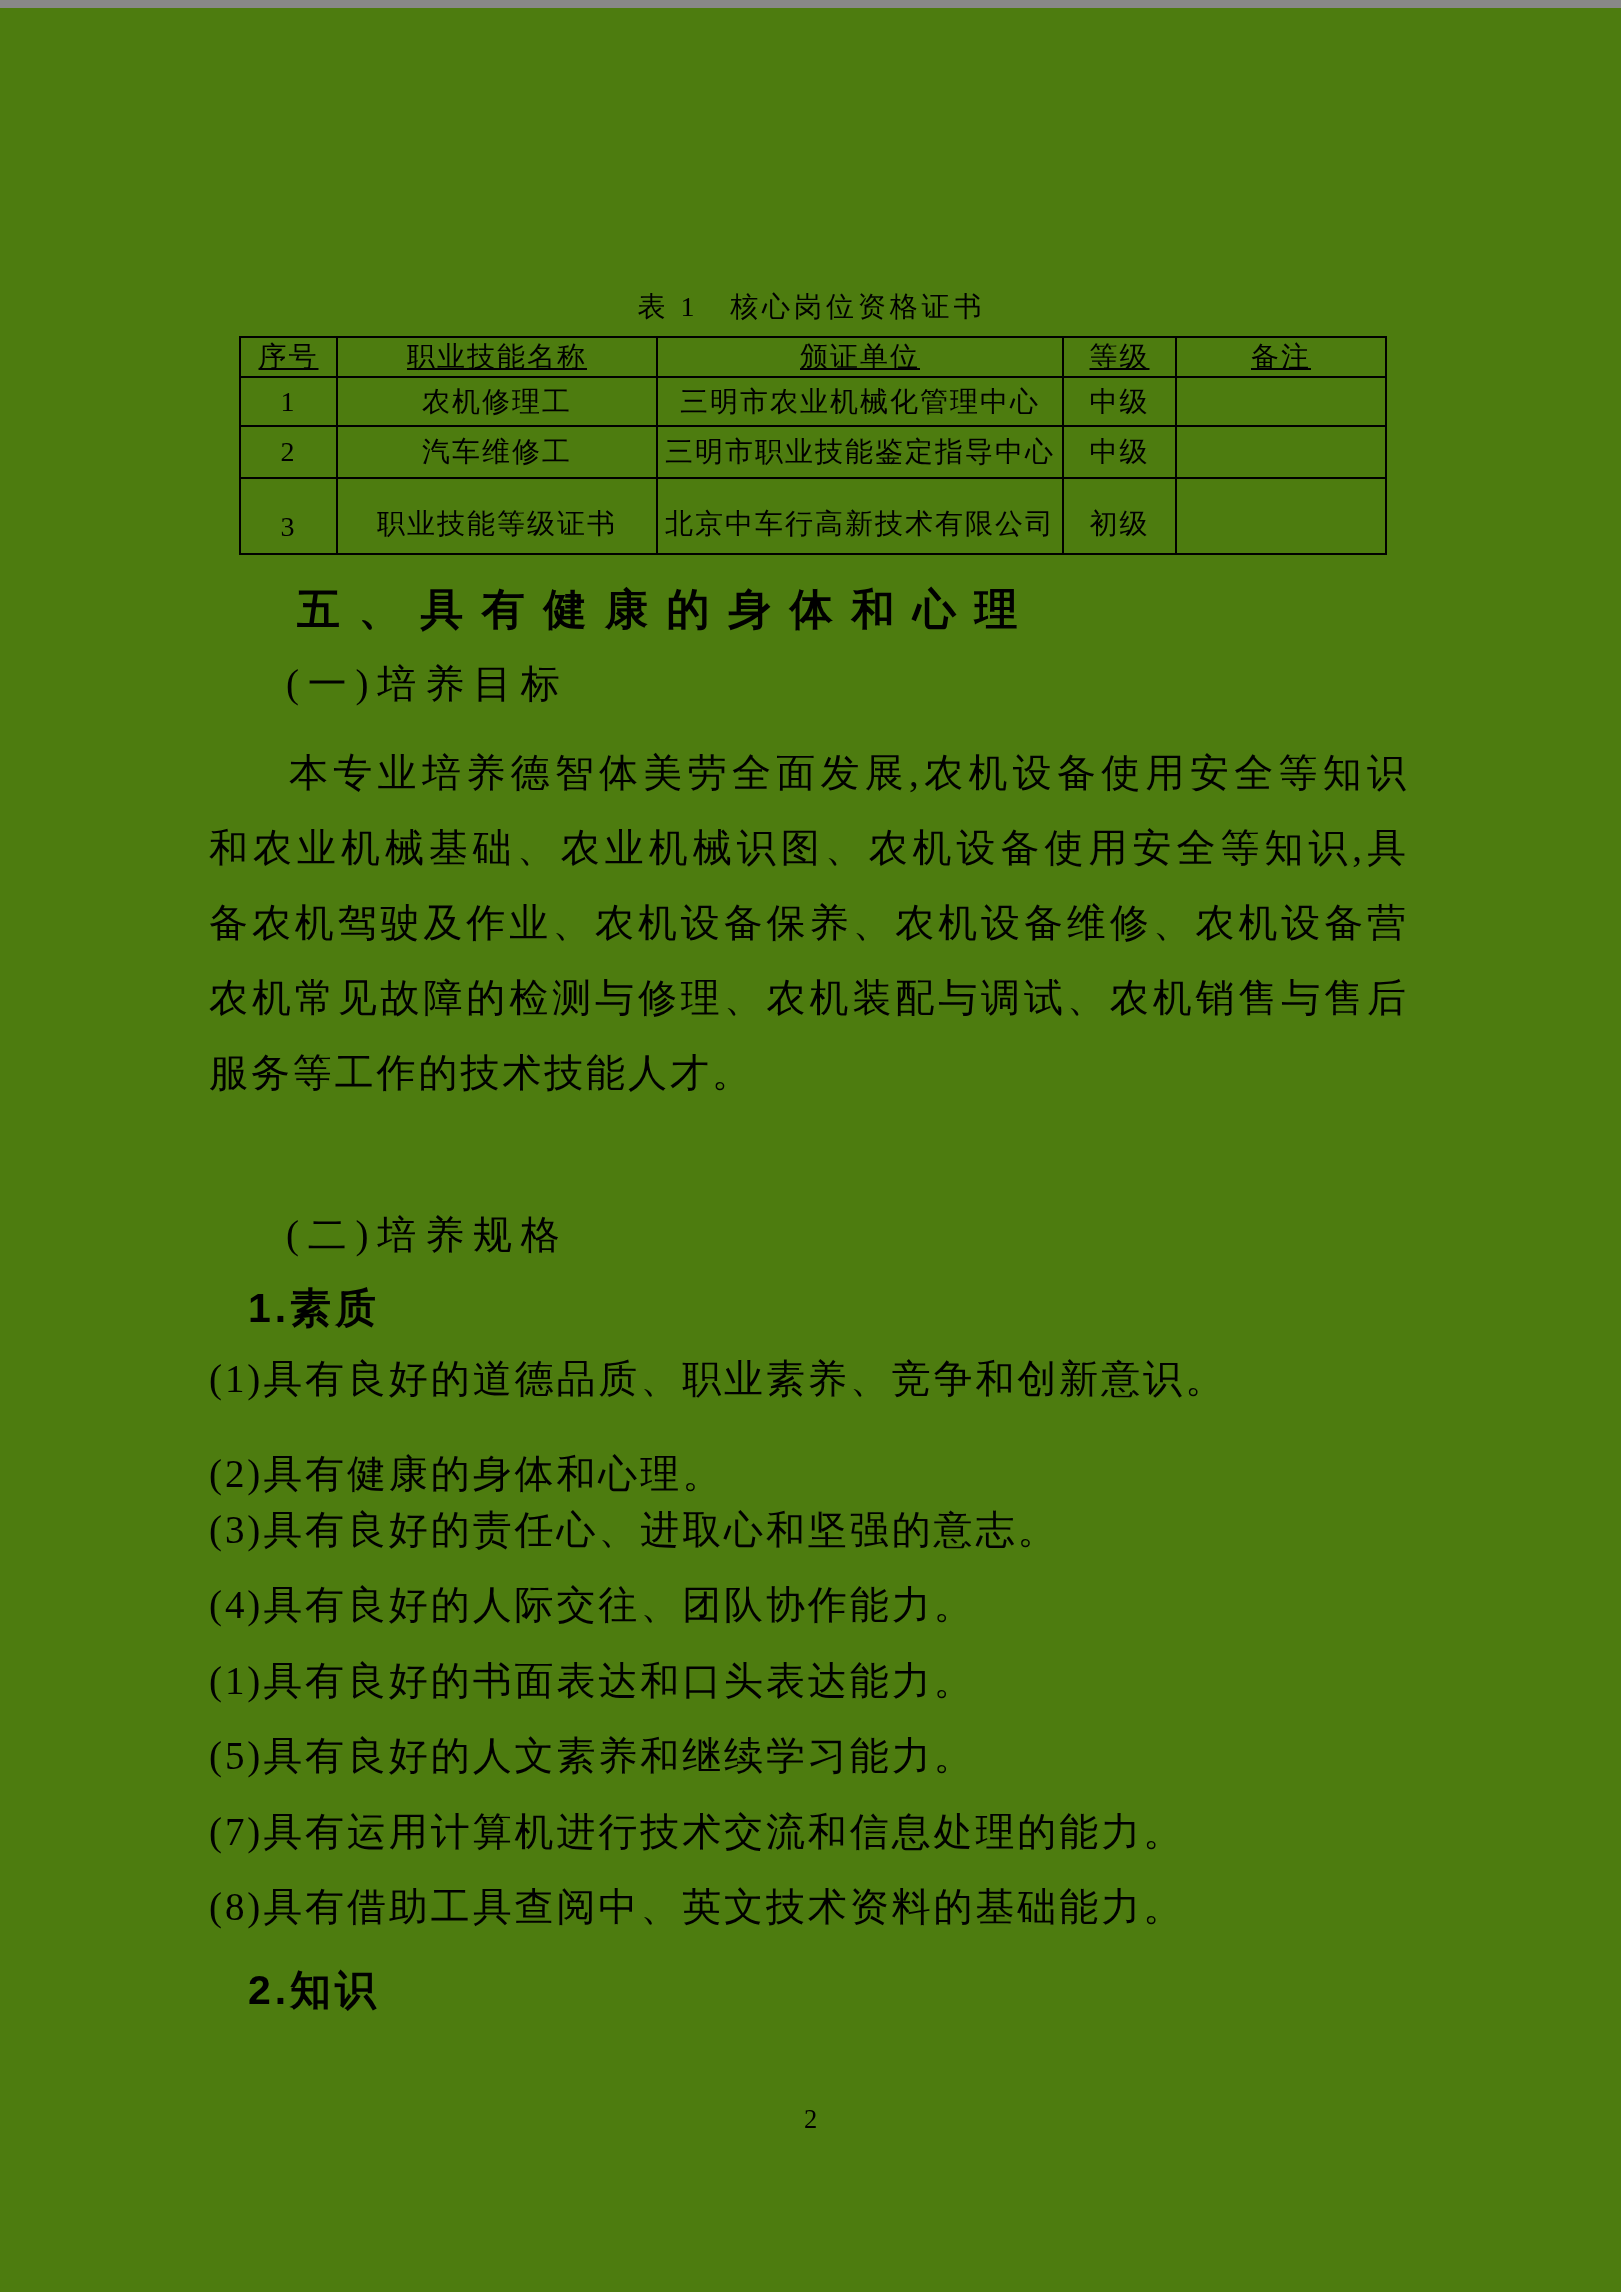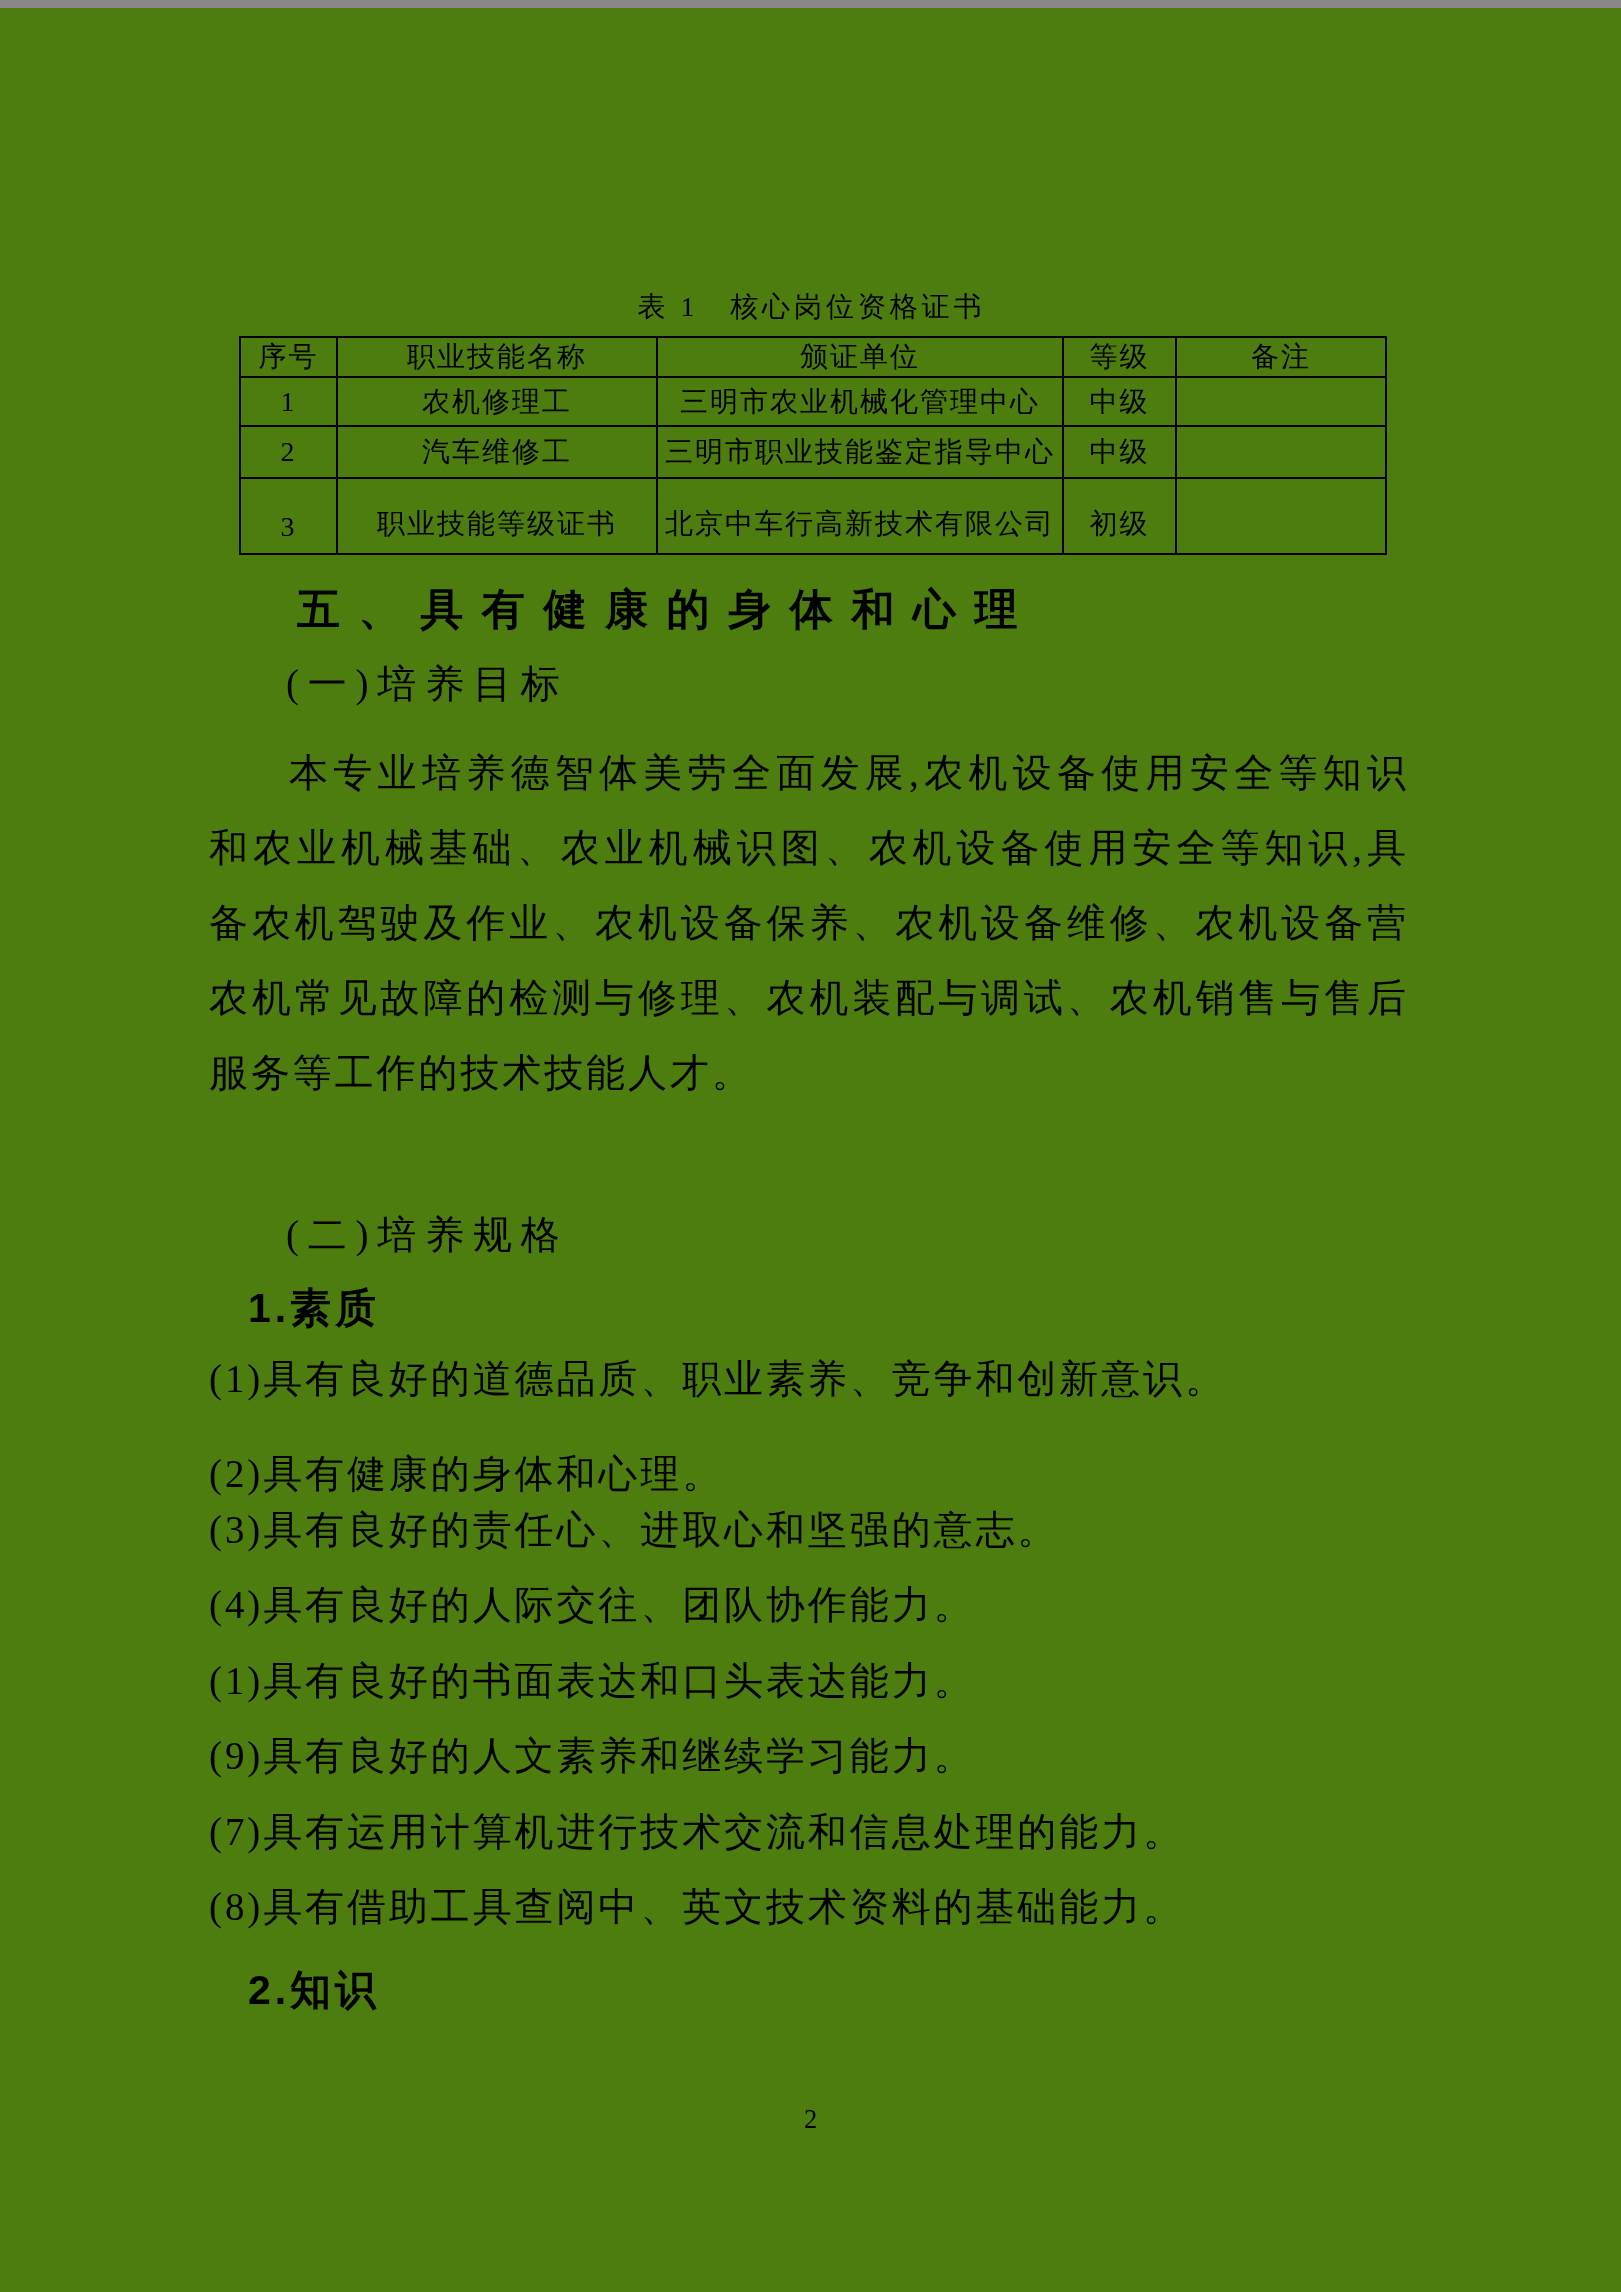--- a/index.html
+++ b/index.html
@@ -37,21 +37,21 @@
   table.cert th, table.cert td {
     border: 2px solid #000;
     font-size: 28px;
     font-weight: normal;
     text-align: center;
     vertical-align: middle;
     letter-spacing: 2px;
     padding: 0;
     overflow: hidden;
   }
-  tr.row-head { height: 33px; }
+  tr.row-head { height: 33px; text-decoration: underline; }
   tr.row-1 { height: 49px; }
   tr.row-2 { height: 52px; }
   tr.row-3 { height: 76px; }
   tr.row-3 td { vertical-align: bottom; padding-bottom: 9.8px; }
   .section-heading {
     position: absolute;
     left: 297px;
     top: 576px;
     margin: 0;
     font-family: "Liberation Sans", "DejaVu Sans", sans-serif;
@@ -189,21 +189,21 @@
 
   <div class="sub-heading sub2">(二)培养规格</div>
 
   <div class="bold-heading quality">1.素质</div>
 
   <div class="item i0">(1)具有良好的道德品质、职业素养、竞争和创新意识。</div>
   <div class="item i1">(2)具有健康的身体和心理。</div>
   <div class="item i2">(3)具有良好的责任心、进取心和坚强的意志。</div>
   <div class="item i3">(4)具有良好的人际交往、团队协作能力。</div>
   <div class="item i4">(1)具有良好的书面表达和口头表达能力。</div>
-  <div class="item i5">(9)具有良好的人文素养和继续学习能力。</div>
+  <div class="item i5">(5)具有良好的人文素养和继续学习能力。</div>
   <div class="item i6">(7)具有运用计算机进行技术交流和信息处理的能力。</div>
   <div class="item i7">(8)具有借助工具查阅中、英文技术资料的基础能力。</div>
 
   <div class="bold-heading knowledge">2.知识</div>
 
   <div class="page-num">2</div>
 
 </div>
 
 

